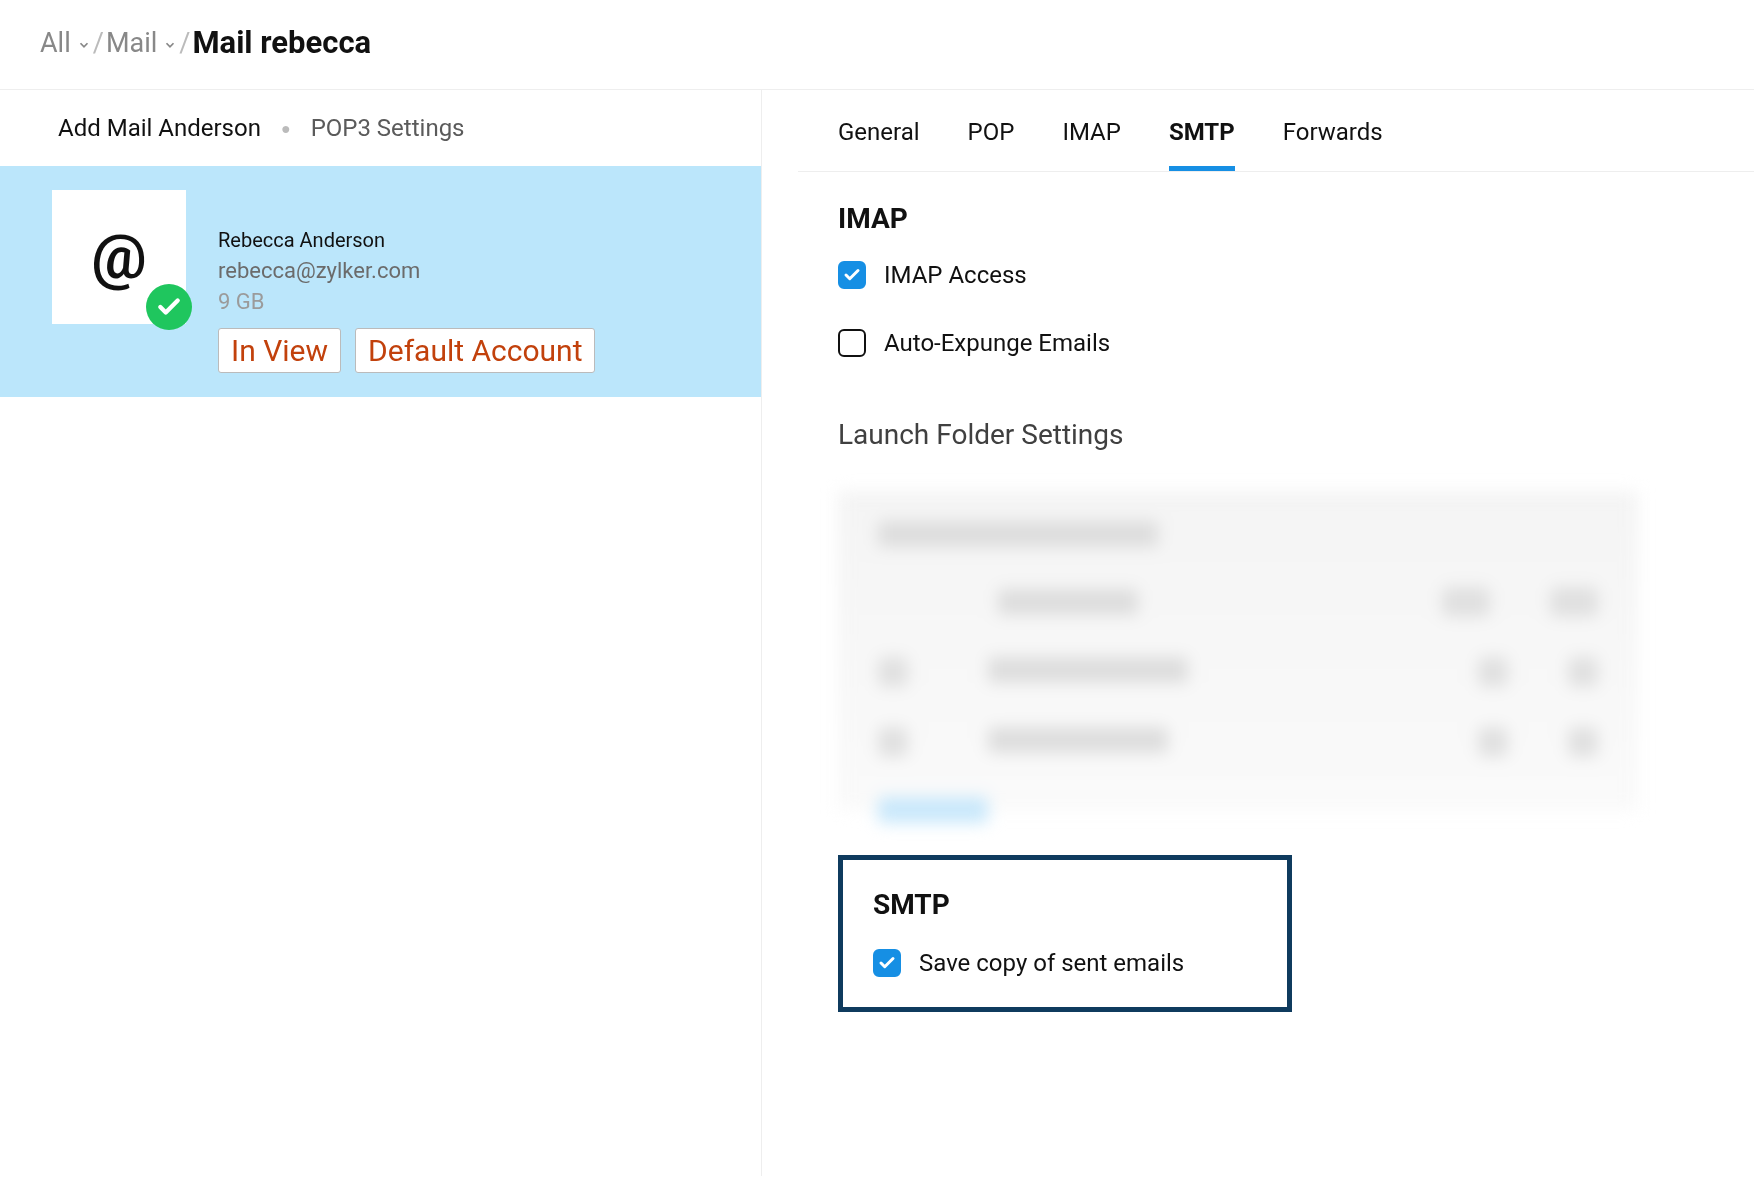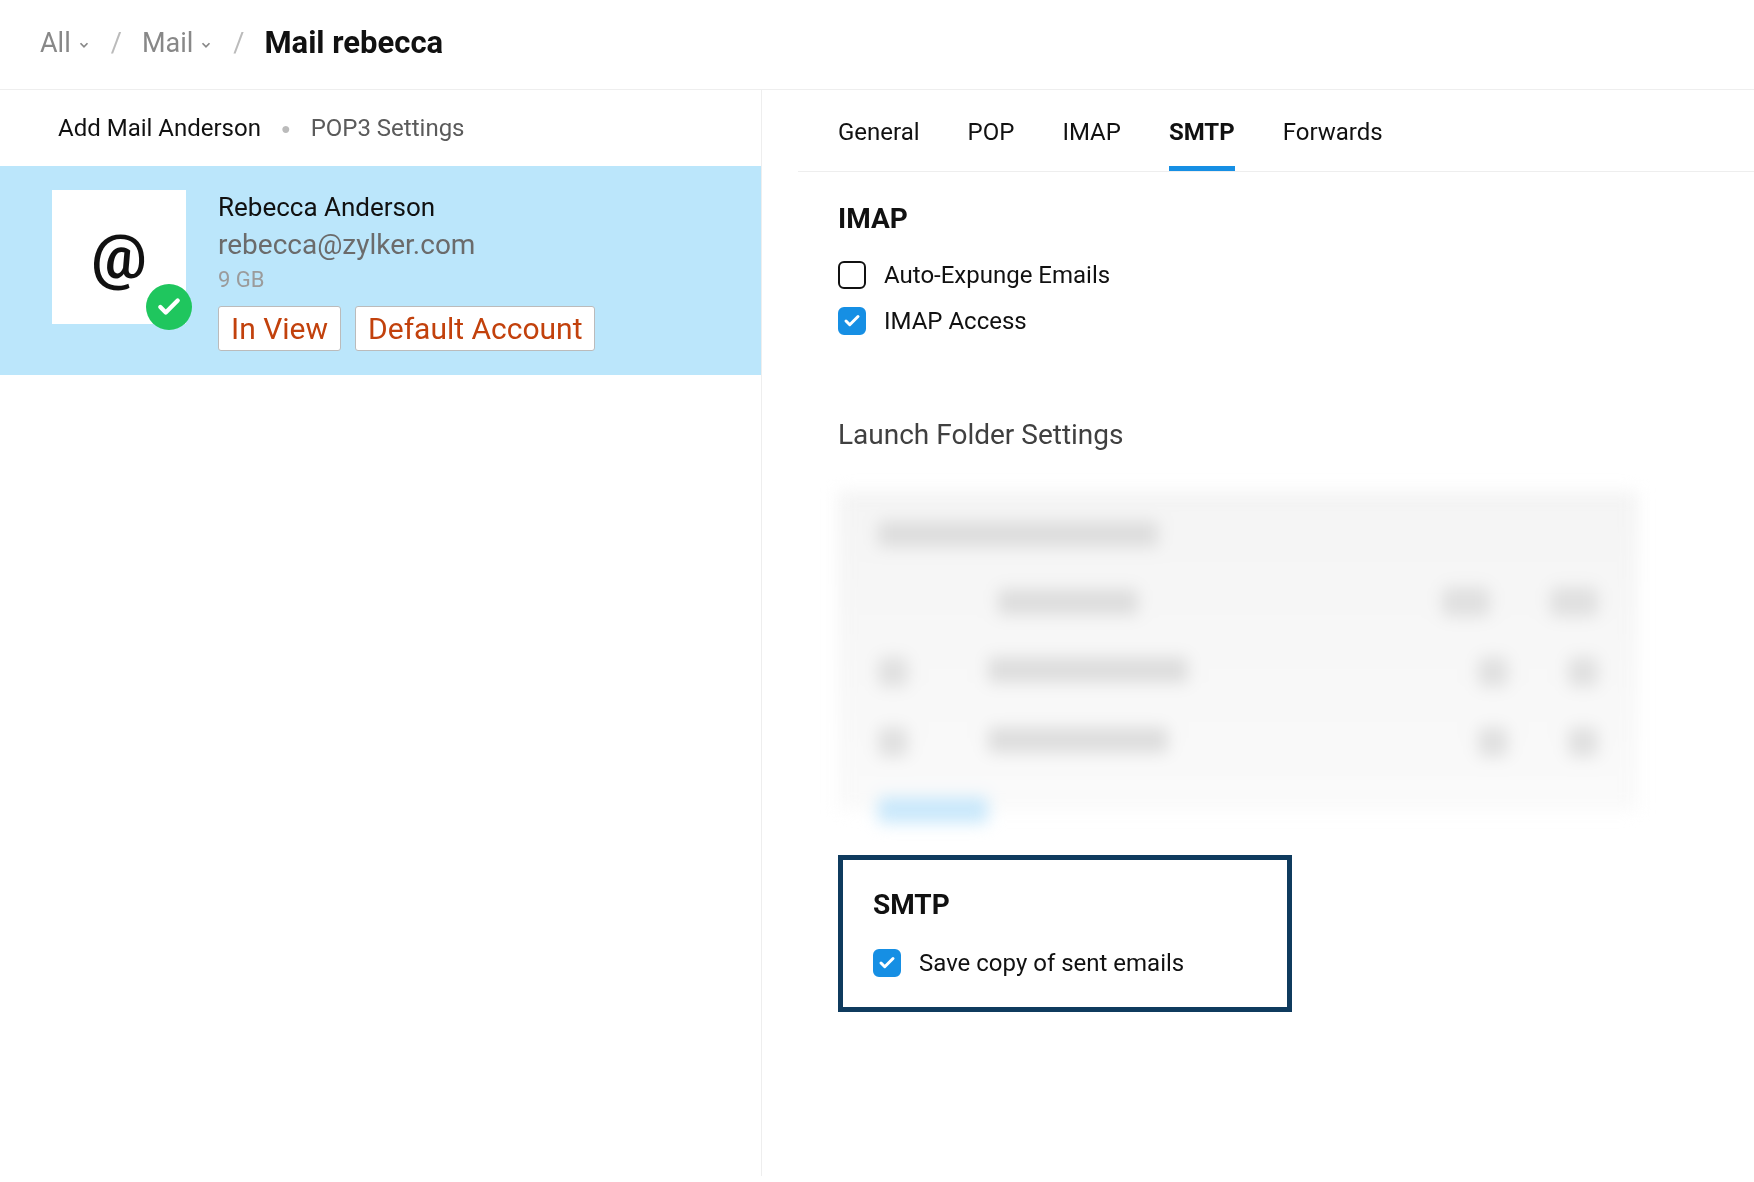--- a/index.html
+++ b/index.html
@@ -8,21 +8,21 @@
     background: #fff;
     color: #111;
     width: 1754px;
     height: 1182px;
     overflow: hidden;
   }
   
   .breadcrumb {
     display: flex;
     align-items: center;
-    gap: 20px;
+    gap: 2px;
     padding: 24px 40px 28px 40px;
     font-size: 27px;
     text-align: right;
   }
   .crumb { display: inline-flex; align-items: center; color: #888; cursor: pointer; }
   .crumb-sep { color: #bbb; }
   .chev-down { margin-left: 6px; }
   .crumb-current { font-weight: 700; color: #111; font-size: 31px; }
 
   
@@ -65,22 +65,22 @@
   .badge-check {
     position: absolute;
     right: -6px; bottom: -6px;
     width: 46px; height: 46px;
     border-radius: 50%;
     background: #1fc65e;
     display:flex; align-items:center; justify-content:center;
   }
   .badge-check svg { width: 26px; height: 26px; }
   .acct-info { padding-top: 2px; }
-  .acct-name { font-size: 26px; color: #111; margin-bottom: 6px; }
-  .acct-email { font-size: 28px; color: #6b6b6b; margin-bottom: 6px; }
+  .acct-name { font-size: 20px; color: #111; margin-bottom: 6px; margin-top: 36px; }
+  .acct-email { font-size: 22px; color: #6b6b6b; margin-bottom: 6px; }
   .acct-size { font-size: 22px; color: #9b9b9b; margin-bottom: 14px; }
   .acct-tags { display:flex; gap: 14px; }
   .tag {
     border: 1px solid #bbb; background: #fff; color: #c2410c;
     padding: 4px 12px; font-size: 30px; border-radius: 3px;
     cursor: pointer;
   }
 
   
   .tabs {
@@ -203,34 +203,34 @@
       <div class="tab">General</div>
       <div class="tab">POP</div>
       <div class="tab">IMAP</div>
       <div class="tab active">SMTP</div>
       <div class="tab">Forwards</div>
     </div>
 
     <div class="panel">
       <div class="section-title">IMAP</div>
 
-      <div class="checkbox-row" style="margin-bottom:18px;">
-        <span class="chk">
-          
-        </span>
-        <span>Auto-Expunge Emails</span>
-      </div>
-
       <div class="checkbox-row">
         <span class="chk checked">
           <svg viewBox="0 0 24 24" fill="none" stroke="#fff" stroke-width="4" stroke-linecap="round" stroke-linejoin="round">
               <polyline points="20 6 9 17 4 12"></polyline>
             </svg>
         </span>
         <span>IMAP Access</span>
+      </div>
+
+      <div class="checkbox-row" style="margin-bottom:18px;">
+        <span class="chk">
+          
+        </span>
+        <span>Auto-Expunge Emails</span>
       </div>
 
       <span class="link-blue">Launch Folder Settings</span>
 
       <div class="blurred-box">
         <div class="blurred-inner">
           <div class="bl-row">
               <div class="bl-pill" style="width:280px;"></div>
             </div>
           <div class="bl-row" style="justify-content: space-between;">

